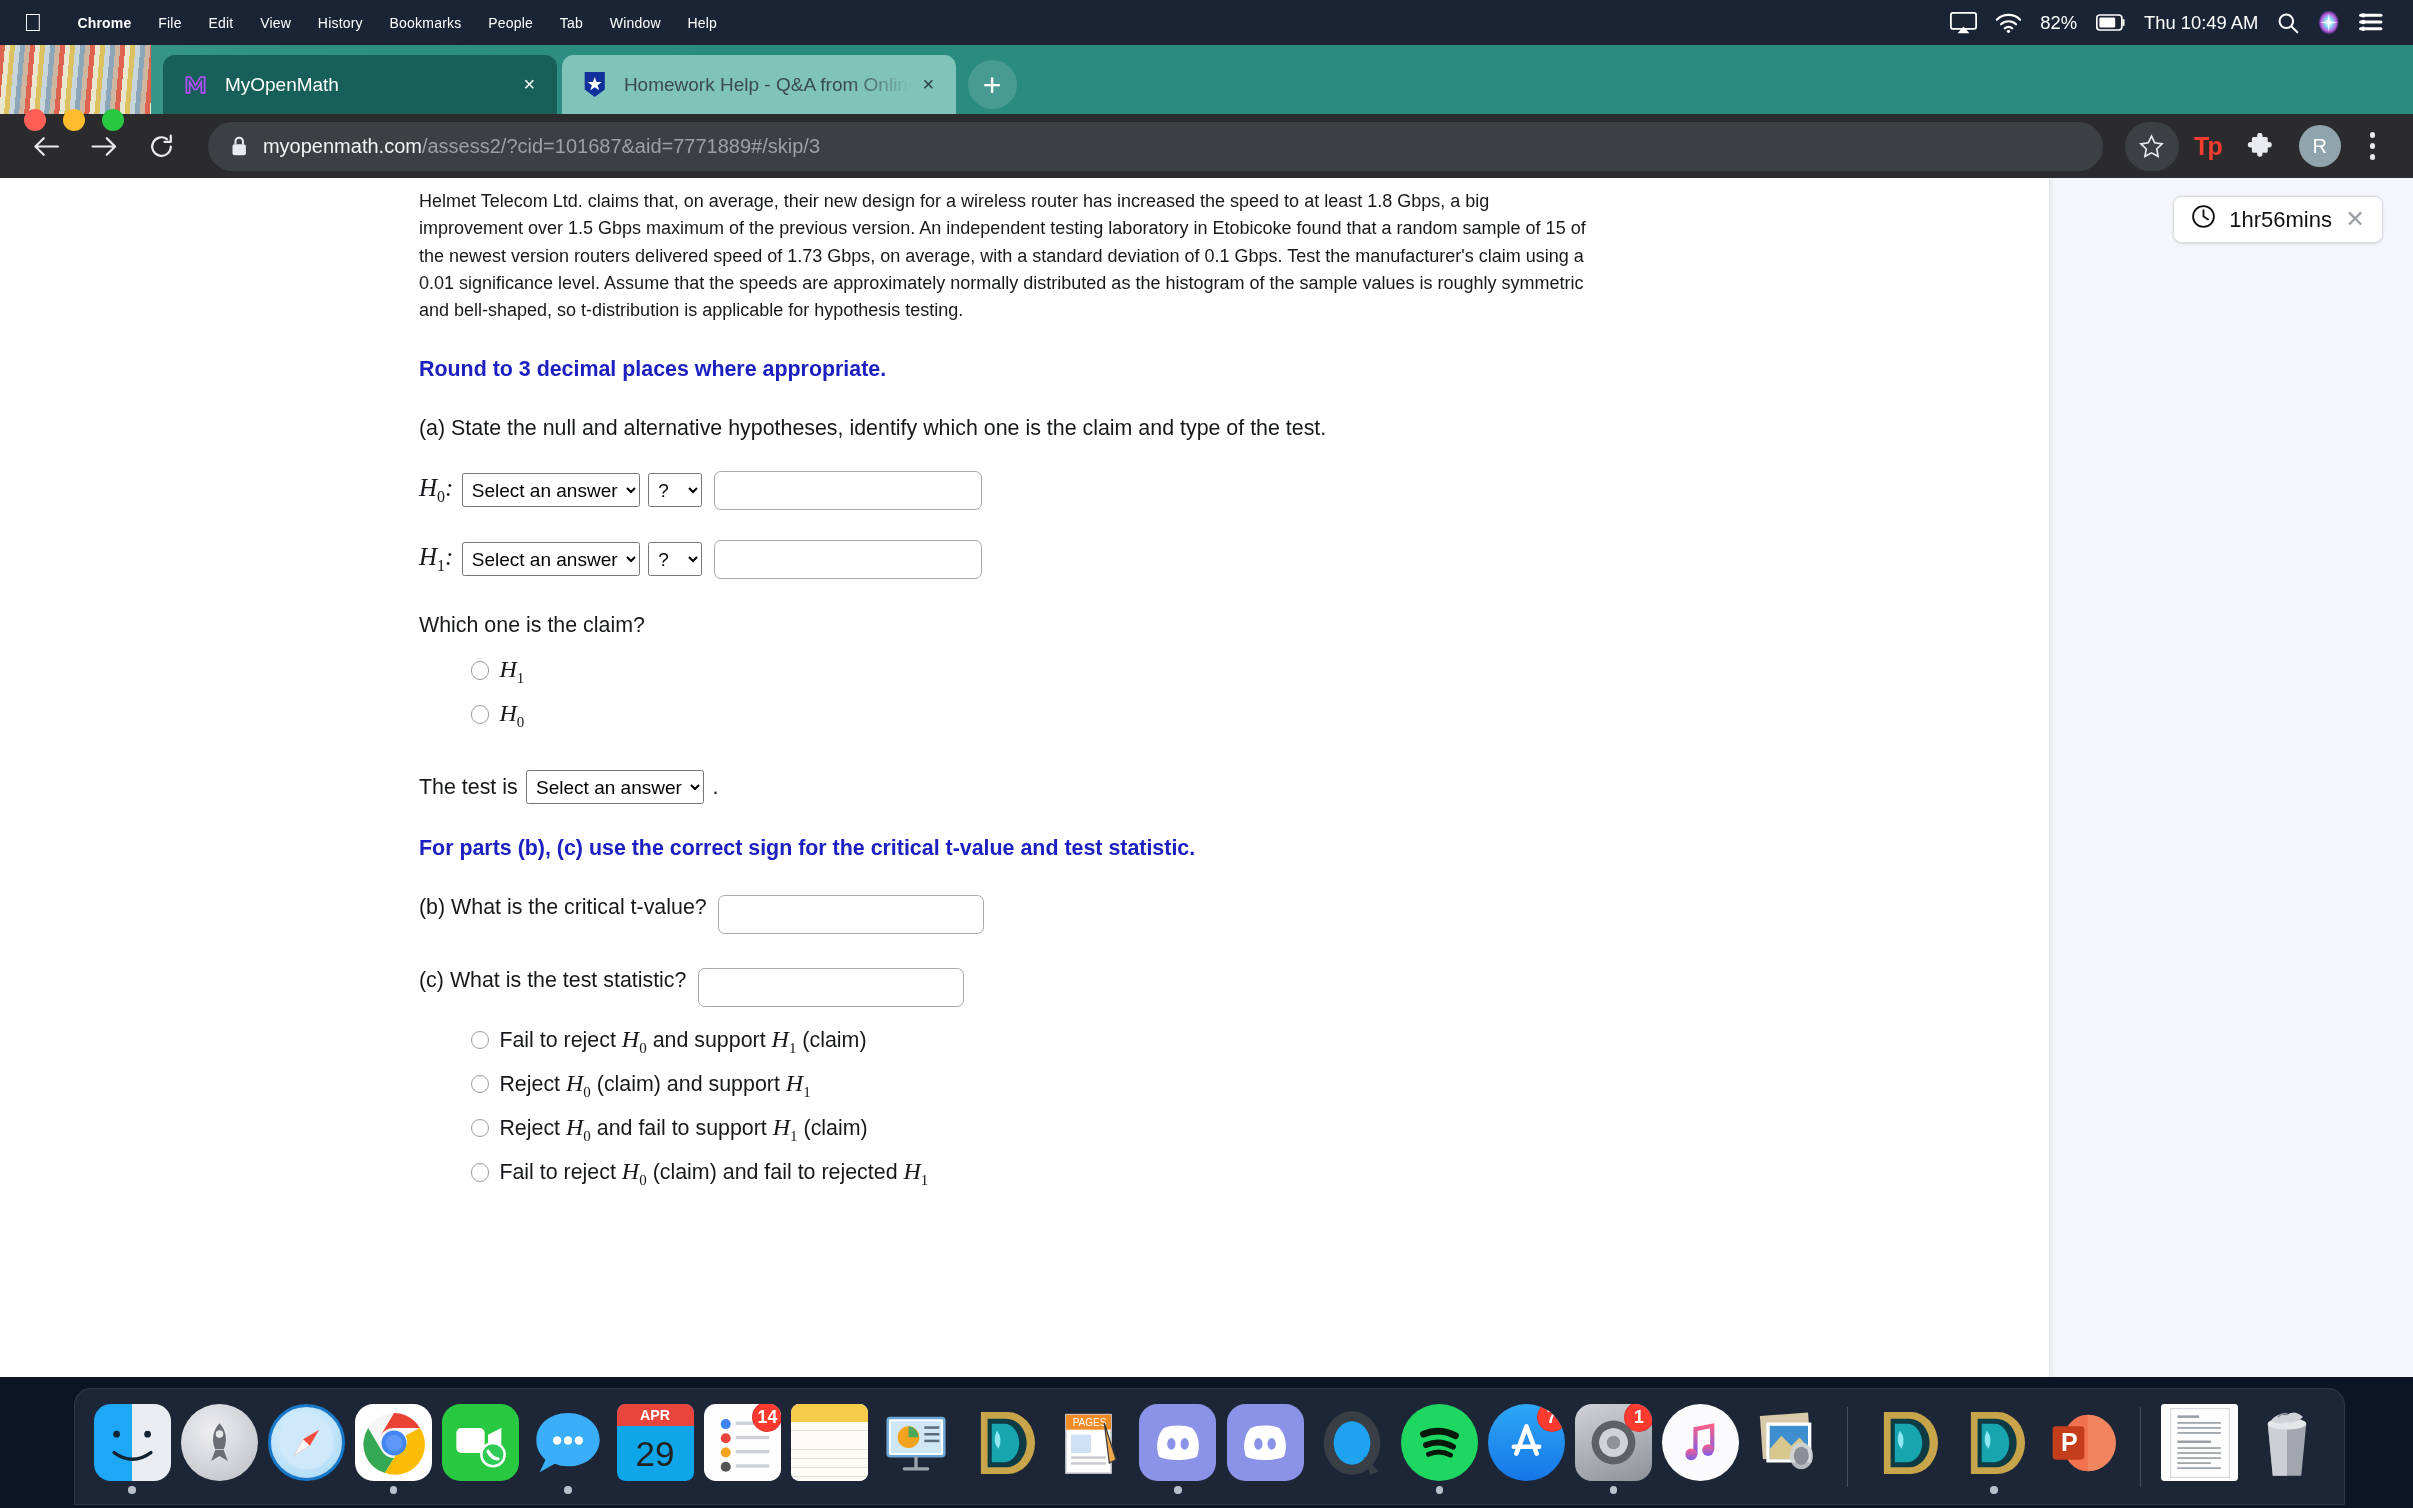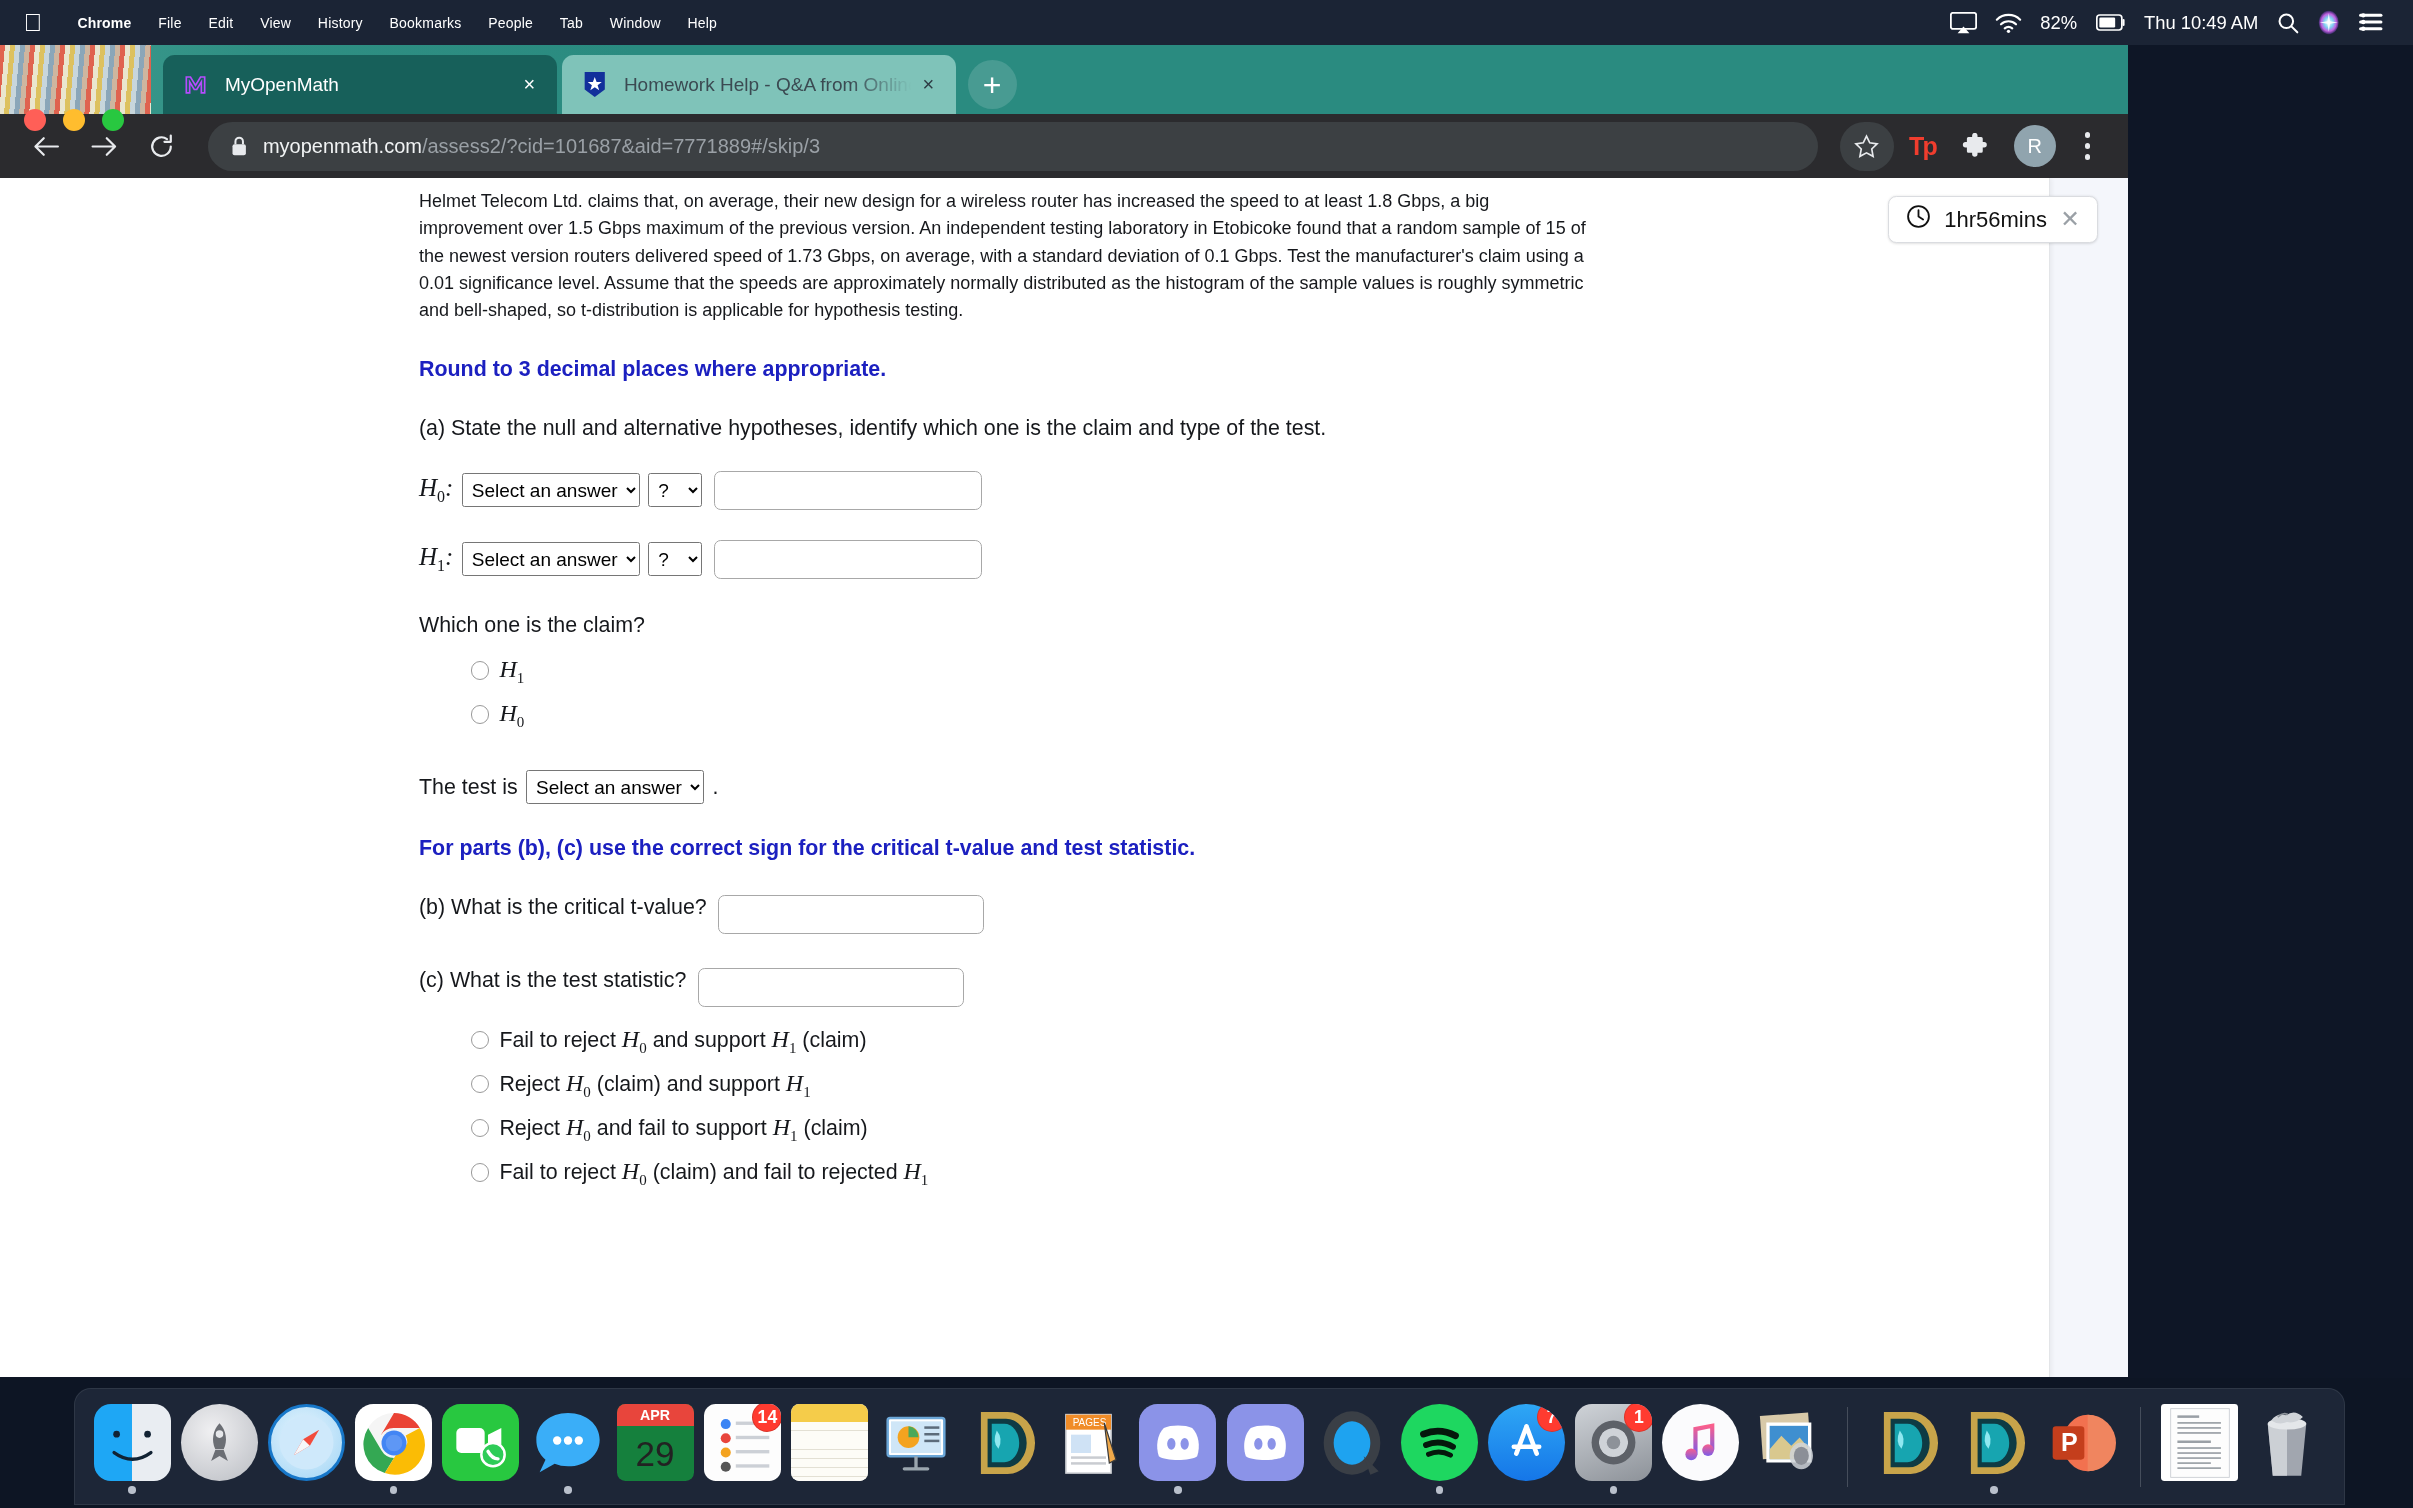--- a/index.html
+++ b/index.html
@@ -37,21 +37,21 @@
     display: flex; align-items: center;
     gap: 18.4px;
     padding-right: 8.4px;
   }
   .mb-icon { display: flex; align-items: center; justify-content: center; }
   .mb-text { font-size: 18.4px; white-space: nowrap; }
 
   
   .chrome-window {
     position: absolute; top: 45px; left: 0;
-    width: 2128px; height: 1332px;
+    width: 2413px; height: 1332px;
     overflow: hidden;
   }
   .tabstrip {
     position: relative;
     height: 69px;
     background: #2a8b80;
     background-image: linear-gradient(90deg, #3f9d90 0%, #2f8f83 12%, #2a8b80 30%, #2a8b80 100%);
     display: flex; align-items: flex-end;
   }
   .wallpaper-peek {
@@ -660,21 +660,21 @@
             <path d="M44 6 C66 6 82 20 82 38 C82 56 66 70 44 70 C38 70 33 69 28 67 L10 77 L17 62 C9 55 6 47 6 38 C6 20 22 6 44 6 Z" fill="#3aaef8"></path>
             <circle cx="31" cy="39" r="5" fill="#fff"></circle>
             <circle cx="44" cy="39" r="5" fill="#fff"></circle>
             <circle cx="57" cy="39" r="5" fill="#fff"></circle>
           </svg>
       </div>
         <span class="dot"></span>
     </div>
 
     <div class="dock-item">
-      <div class="dock-ico" style="background:#15803d;border-radius:8.4px;flex-direction:column;">
+      <div class="dock-ico" style="background:#0ea5e9;border-radius:8.4px;flex-direction:column;">
         <div style="width:100%;height:22px;background:#e8453c;color:#fff;font-size:14.2px;display:flex;align-items:center;justify-content:center;font-weight:bold;">APR</div>
         <div style="flex:1;display:flex;align-items:center;justify-content:center;color:#222;font-size:35px;">29</div>
       </div>
         <span class="dot off"></span>
     </div>
 
     <div class="dock-item">
       <div class="dock-ico" style="background:#fdfdfd;border-radius:11.7px;">
         <svg width="67" height="67" viewBox="0 0 80 80">
             <circle cx="20" cy="18" r="6" fill="#3a84f4"></circle>

